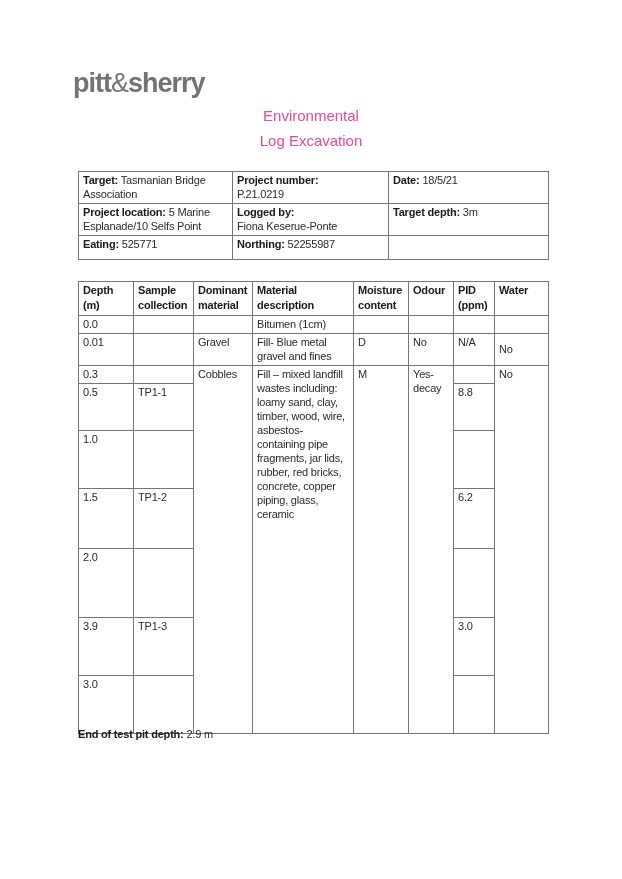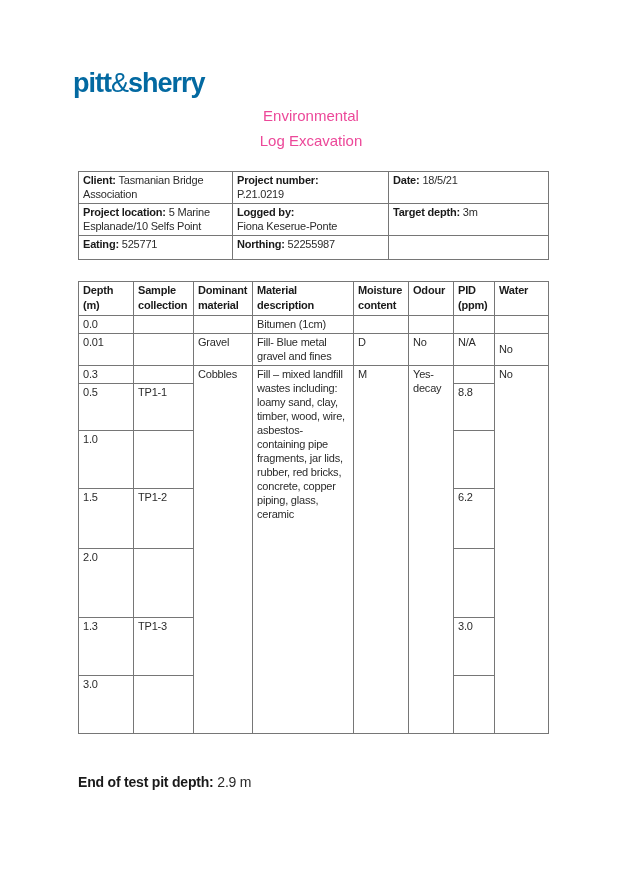--- a/index.html
+++ b/index.html
@@ -10,21 +10,21 @@
     color:#2b2b2b;
     position:relative;
     overflow:hidden;
   }
   .page{position:absolute;inset:0;background:#ffffff;}
 
   
   .logo{
     position:absolute;left:73px;top:66px;
     font-size:27px;letter-spacing:-1px;line-height:34px;
-    color:#0369a1;white-space:nowrap;
+    color:#737373;white-space:nowrap;
   }
   .logo .bold{font-weight:700;}
   .logo .amp{font-weight:400;}
 
   
   .doc-title{
     position:absolute;left:0;top:103px;width:622px;
     text-align:center;font-size:15px;line-height:25px;color:#ec4899;
   }
 
@@ -62,21 +62,21 @@
   tr.h58a{height:58px;margin-left:20px;}
   tr.h60{height:60px;}
   tr.h69{height:69px;padding-left:24px;}
   tr.h58b{height:58px;}
   tr.h58c{height:58px;}
   td.vmid{vertical-align:middle;}
 
   
   .end-note{
     position:absolute;left:78px;top:727px;
-    font-size:14px;line-height:14px;letter-spacing:-0.2px;margin-top:48px;
+    font-size:11px;line-height:14px;letter-spacing:-0.2px;
   }
 </style>
 </head>
 <body>
 
 <div class="page">
 
   <div class="logo"><span class="bold">pitt</span><span class="amp">&amp;</span><span class="bold">sherry</span></div>
 
   <div class="doc-title">
@@ -85,21 +85,21 @@
   </div>
 
   <table class="info-table">
     <colgroup>
         <col class="c1">
         <col class="c2">
         <col class="c3">
       </colgroup>
     <tbody>
         <tr class="r1">
-      <td><span class="b">Client:</span> <span>Tasmanian Bridge Association</span></td>
+      <td><span class="b">Target:</span> <span>Tasmanian Bridge Association</span></td>
       <td><span class="b">Project number:</span><br><span>P.21.0219</span></td>
       <td><span class="b">Date:</span> <span>18/5/21</span></td>
     </tr>
     <tr class="r2">
       <td><span class="b">Project location:</span> <span>5 Marine Esplanade/10 Selfs Point</span></td>
       <td><span class="b">Logged by:</span><br><span>Fiona Keserue-Ponte</span></td>
       <td><span class="b">Target depth:</span> <span>3m</span></td>
     </tr>
     <tr class="r3">
       <td><span class="b">Eating:</span> <span>525771</span></td>
@@ -183,21 +183,21 @@
       <td>6.2</td>
     </tr>
 
     <tr class="h69">
       <td>2.0</td>
       <td></td>
       <td></td>
     </tr>
 
     <tr class="h58b">
-      <td>1.3</td>
+      <td>3.9</td>
       <td>TP1-3</td>
       <td>3.0</td>
     </tr>
 
     <tr class="h58c">
       <td>3.0</td>
       <td></td>
       <td></td>
     </tr>
   </tbody>

